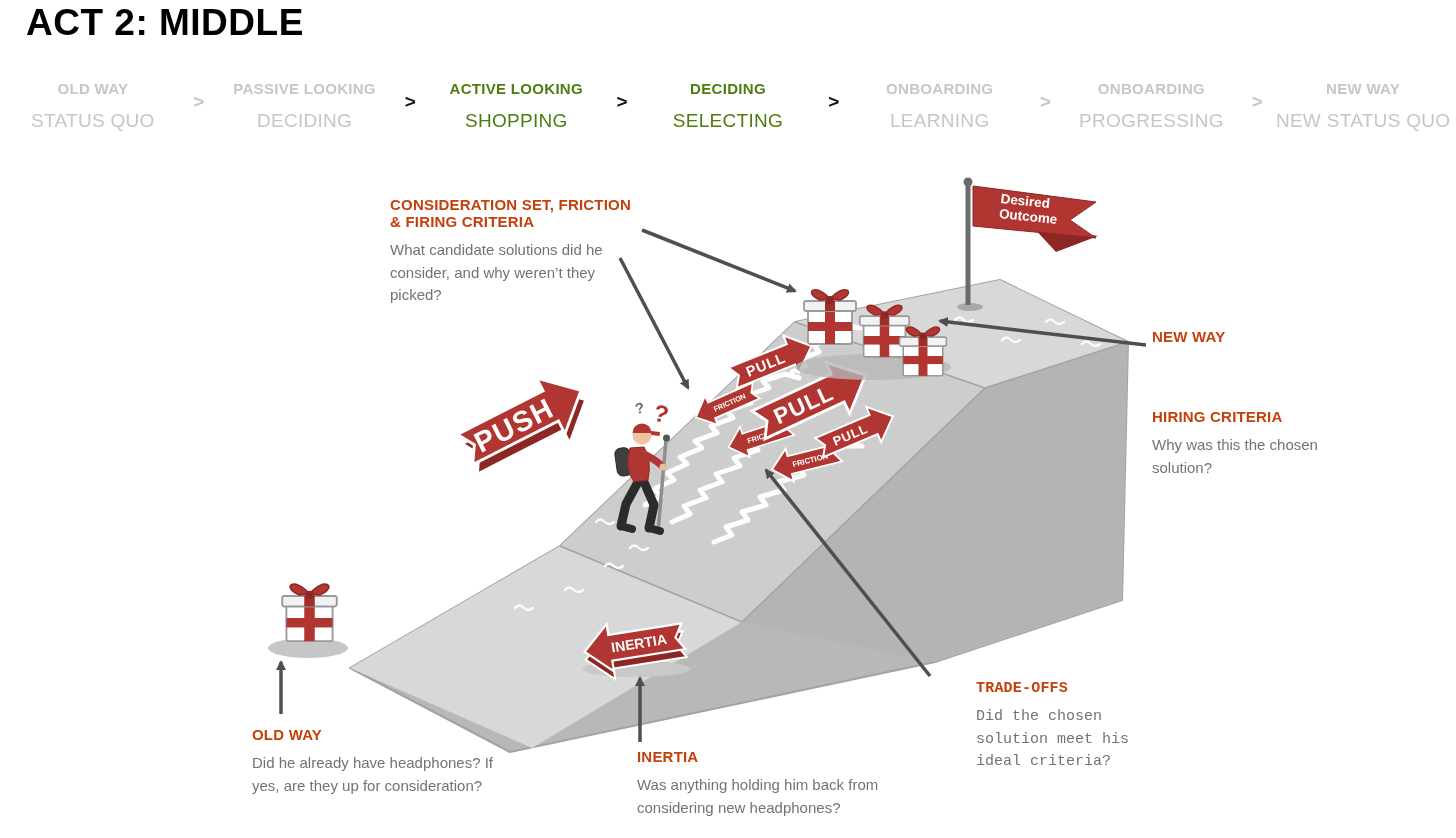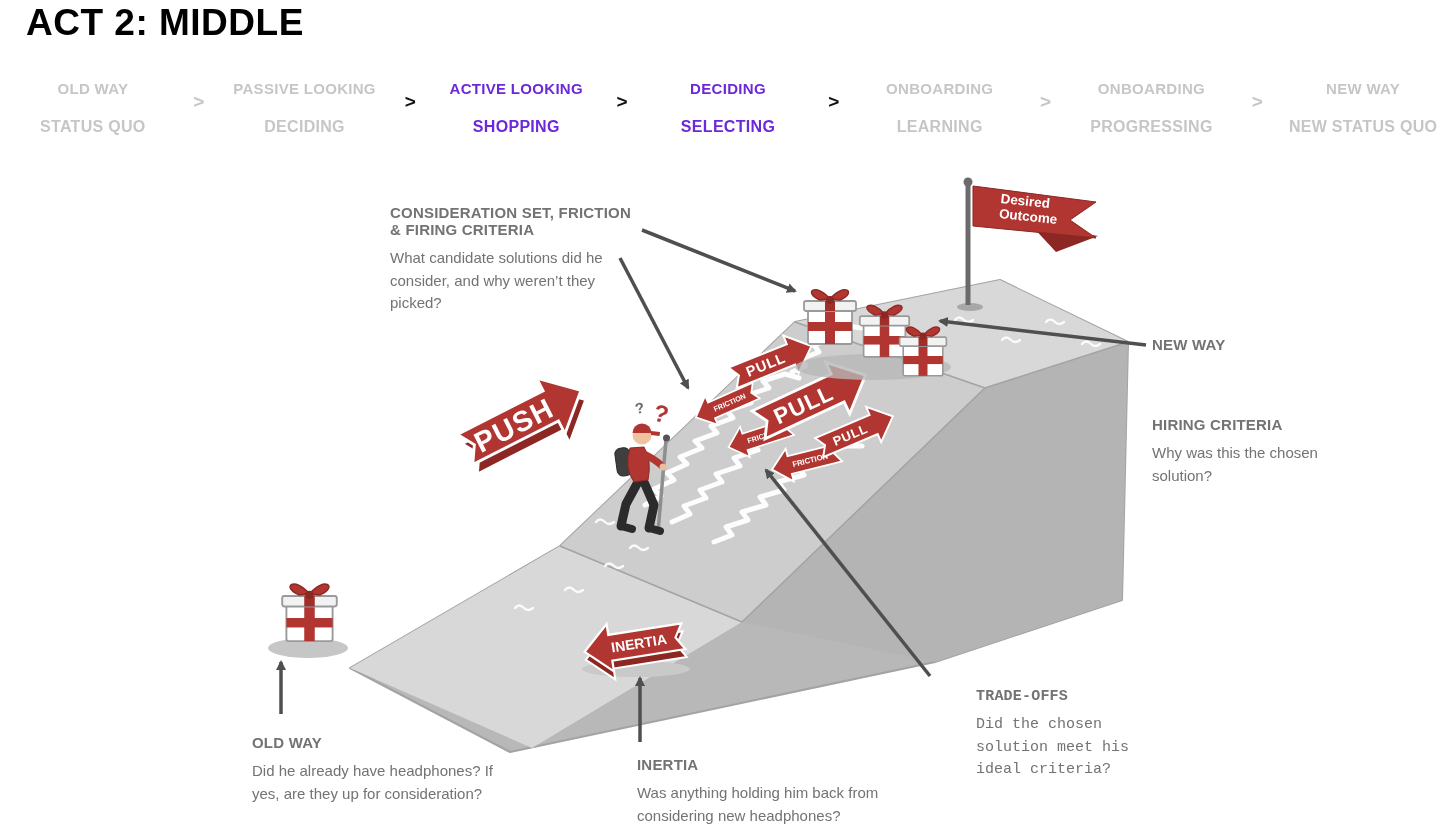--- a/index.html
+++ b/index.html
@@ -13,28 +13,28 @@
     position:absolute; left:26px; top:2px; margin:0;
     font-size:37px; font-weight:900; letter-spacing:0.5px; color:#000;
   }
   .stage-nav {
     position:absolute; top:80px; left:0; width:1456px;
     display:grid; grid-template-columns:repeat(6, 1fr 26px) 1fr;
     align-items:start;
   }
   .stage { text-align:center; color:#c6c6c6; }
   .stage .l1 { font-size:15px; font-weight:700; letter-spacing:0.3px; }
-  .stage .l2 { font-size:16px; font-weight:700; margin-top:21px; letter-spacing:0.3px; }
-  .stage.active { color:#6d28d9; }
+  .stage .l2 { font-size:19px; font-weight:400; margin-top:13px; letter-spacing:0.3px; }
+  .stage.active { color:#4d7c0f; }
   .sep { text-align:center; font-size:19px; font-weight:800; color:#c6c6c6; padding-top:11px; }
   .sep.emphasis { color:#111; }
   .scene { position:absolute; left:0; top:0; }
   svg text { font-family:"Liberation Sans", sans-serif; }
   .annotation { position:absolute; }
-  .annotation h3 { margin:8px 0 9px 0; font-size:15px; font-weight:800; letter-spacing:0.2px; color:#737373; }
+  .annotation h3 { margin:0 0 9px 0; font-size:15px; font-weight:800; letter-spacing:0.2px; color:#c2410c; }
   .annotation p { margin:0; font-size:15px; line-height:1.5; color:#737373; }
   .a-consideration { left:390px; top:196px; width:250px; }
   .a-new-way       { left:1152px; top:328px; width:290px; }
   .a-hiring        { left:1152px; top:408px; width:215px; }
   .a-trade-offs    { left:976px;  top:680px; width:200px;font-family:Liberation Mono, monospace; }
   .a-old-way       { left:252px;  top:726px; width:260px; }
   .a-inertia       { left:637px;  top:748px; width:285px; }
 </style>
 </head>
 <body>

